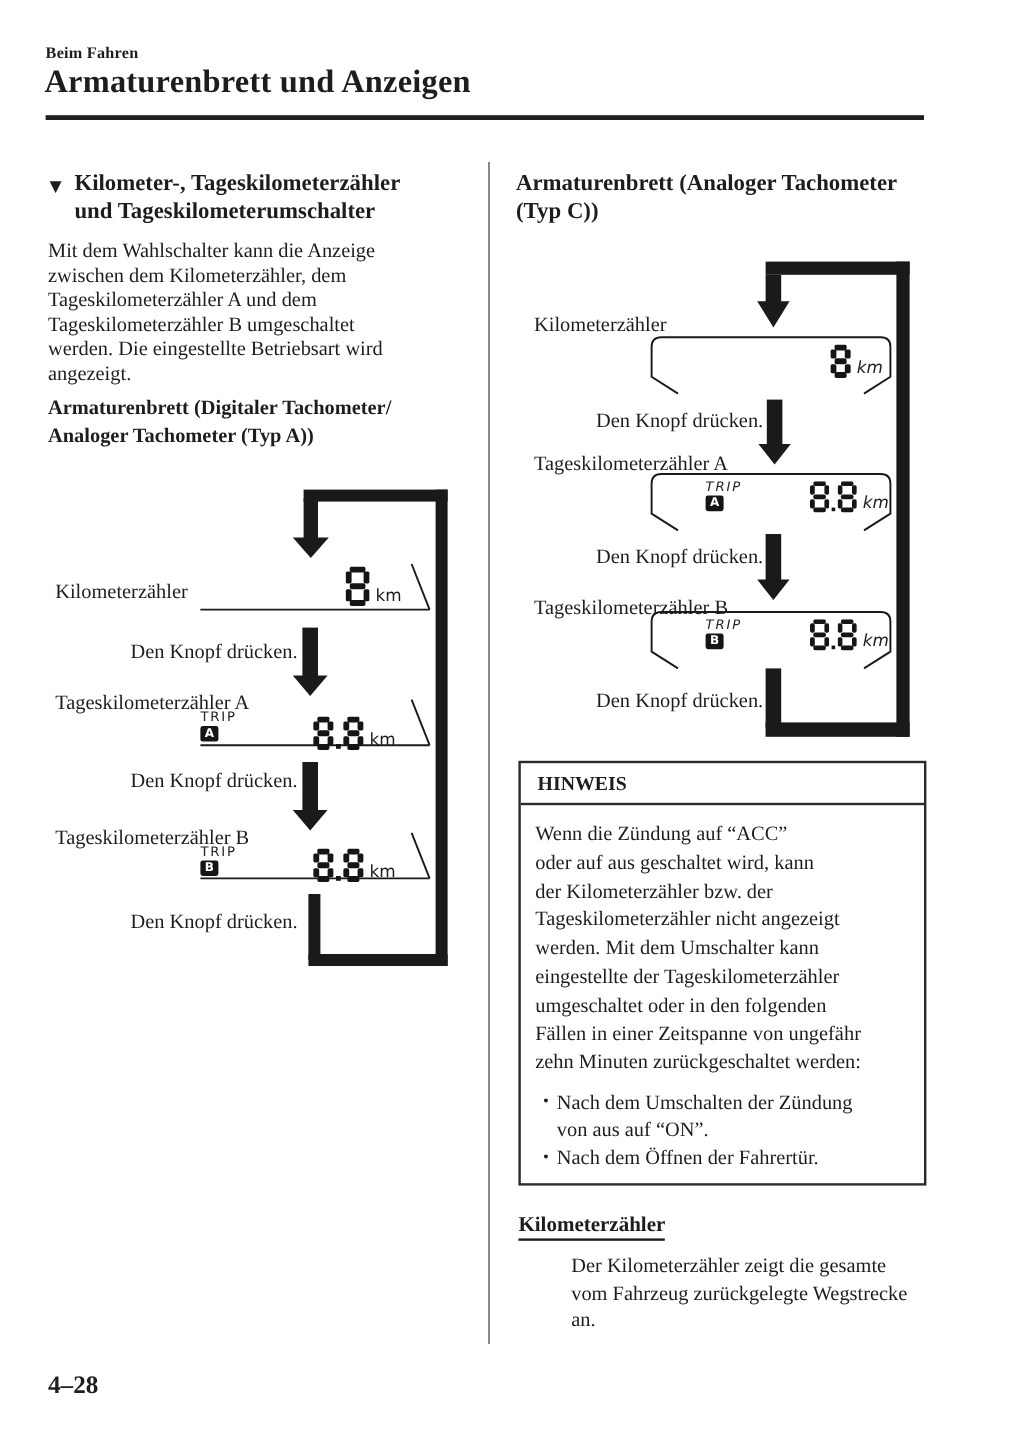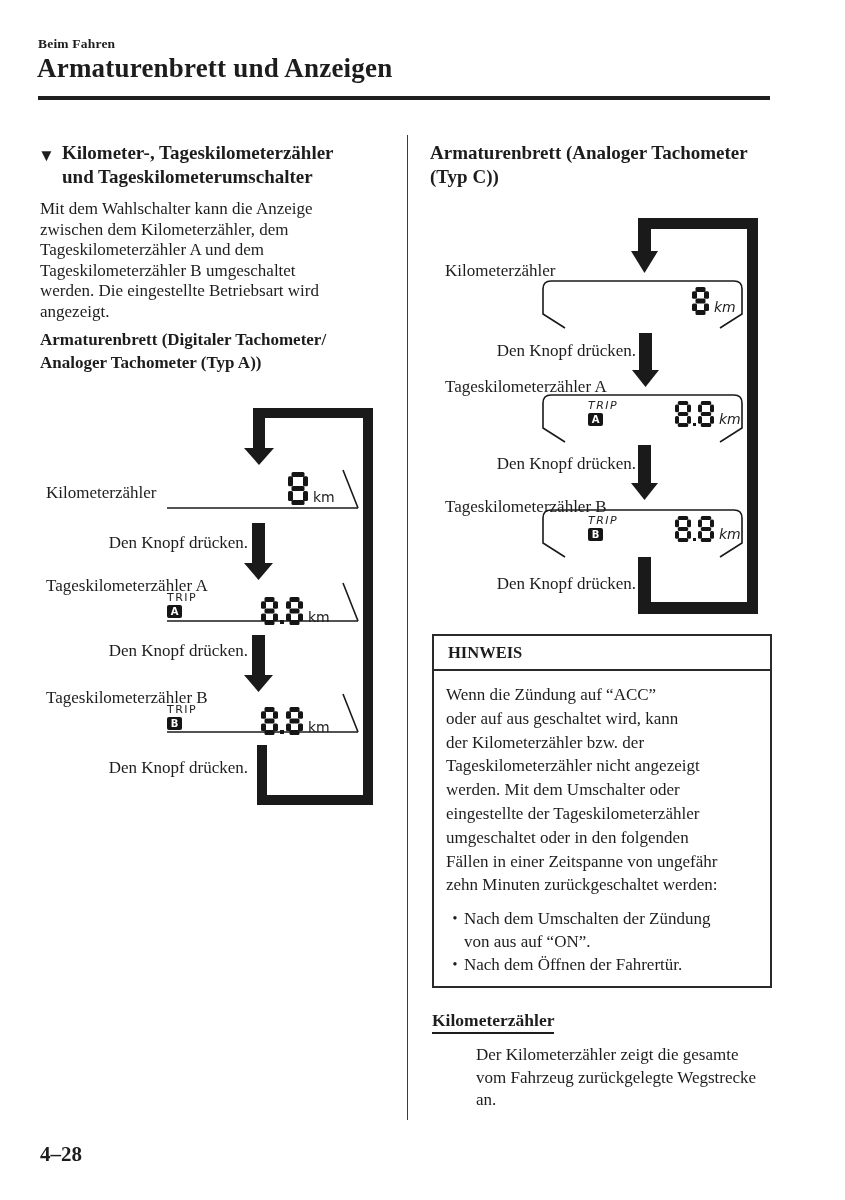--- a/index.html
+++ b/index.html
@@ -297,21 +297,21 @@
     <div class="action abs" style="left:5px;top:369px;width:206px;text-align:right;">Den Knopf drücken.</div>
   </div>
 
   <div class="abs note-box" style="left:432px;top:634px;width:336px;">
     <div class="note-title">HINWEIS</div>
     <div class="note-body">
       <div class="note-line">Wenn die Zündung auf “ACC”</div>
       <div class="note-line">oder auf aus geschaltet wird, kann</div>
       <div class="note-line">der Kilometerzähler bzw. der</div>
       <div class="note-line">Tageskilometerzähler nicht angezeigt</div>
-      <div class="note-line">werden. Mit dem Umschalter oder</div>
+      <div class="note-line">werden. Mit dem Umschalter kann</div>
       <div class="note-line">eingestellte der Tageskilometerzähler</div>
       <div class="note-line">umgeschaltet oder in den folgenden</div>
       <div class="note-line">Fällen in einer Zeitspanne von ungefähr</div>
       <div class="note-line">zehn Minuten zurückgeschaltet werden:</div>
       <div class="note-bullets">
         <div class="bullet-row">
           <span class="bullet-dot">•</span>
           <span class="bullet-text">
             <span class="cont">Nach dem Umschalten der Zündung</span><br>
             <span class="cont">von aus auf “ON”.</span>

